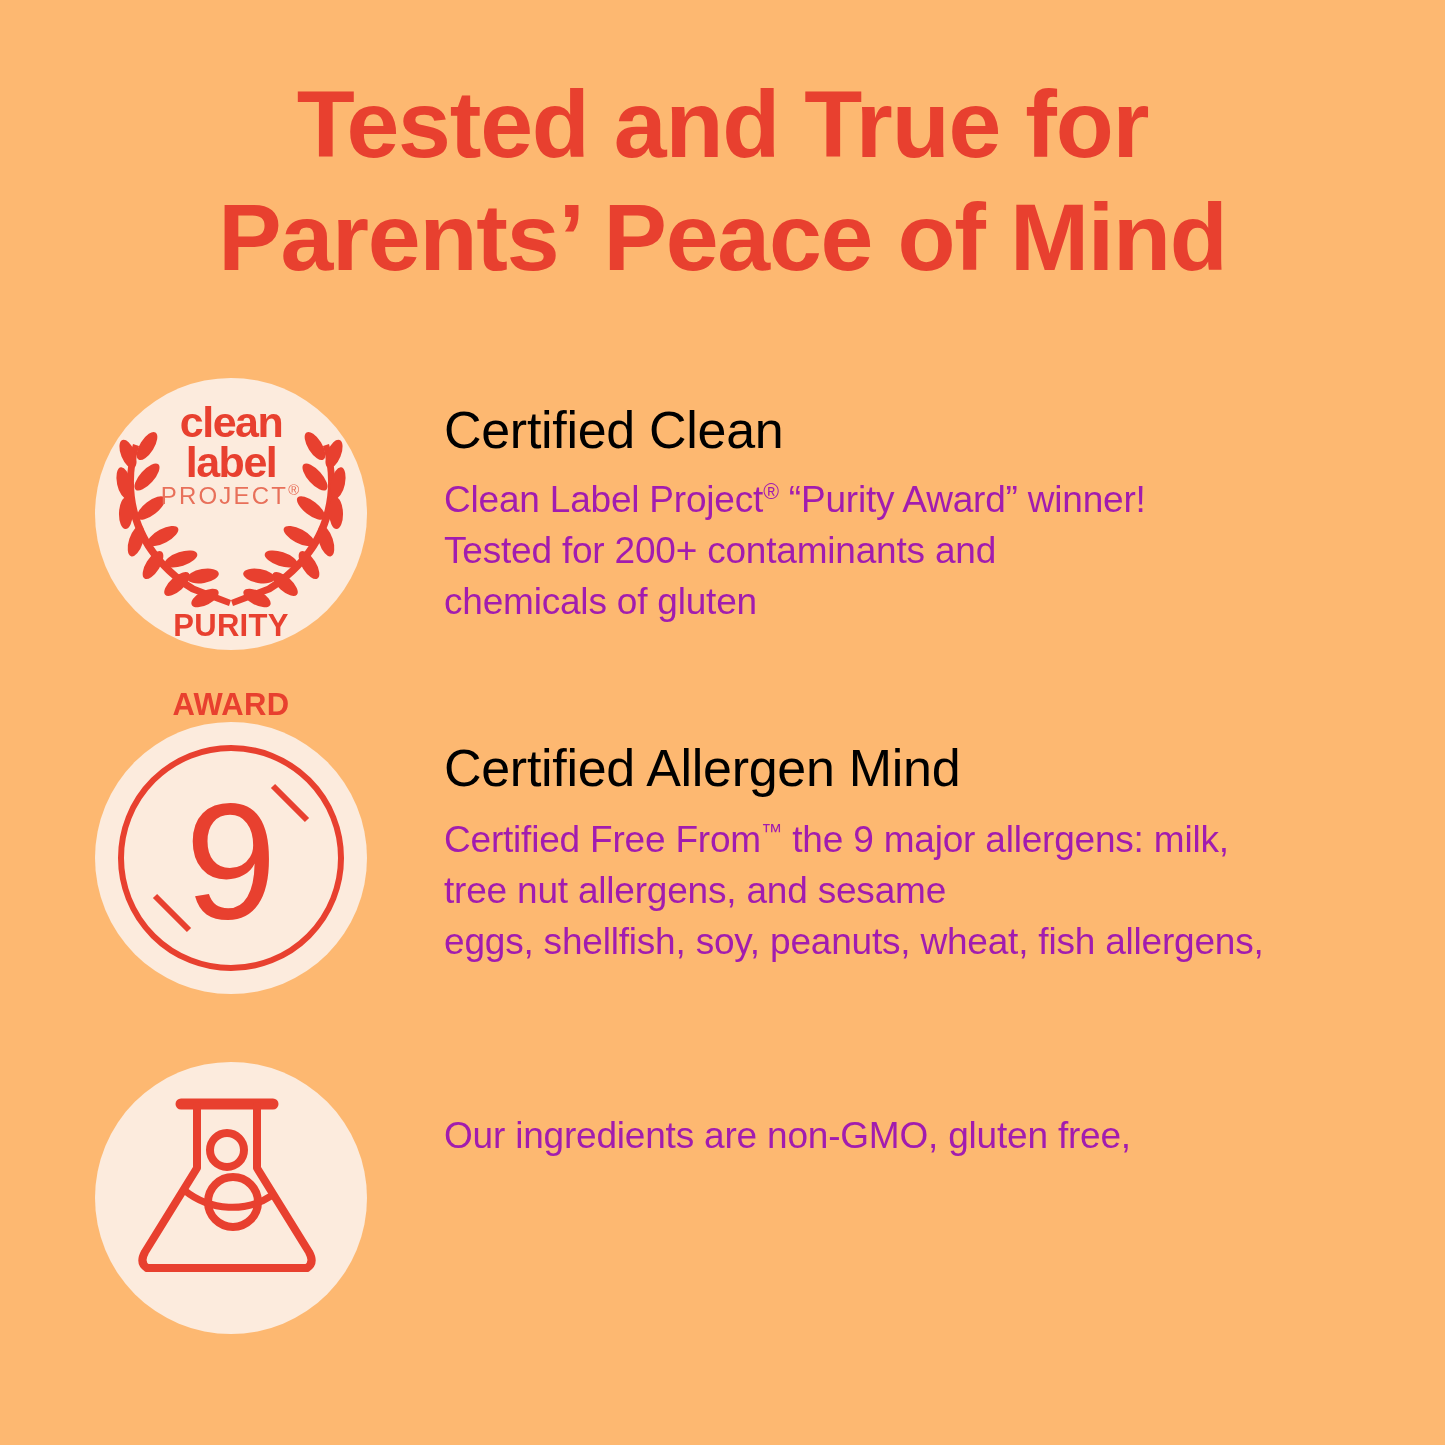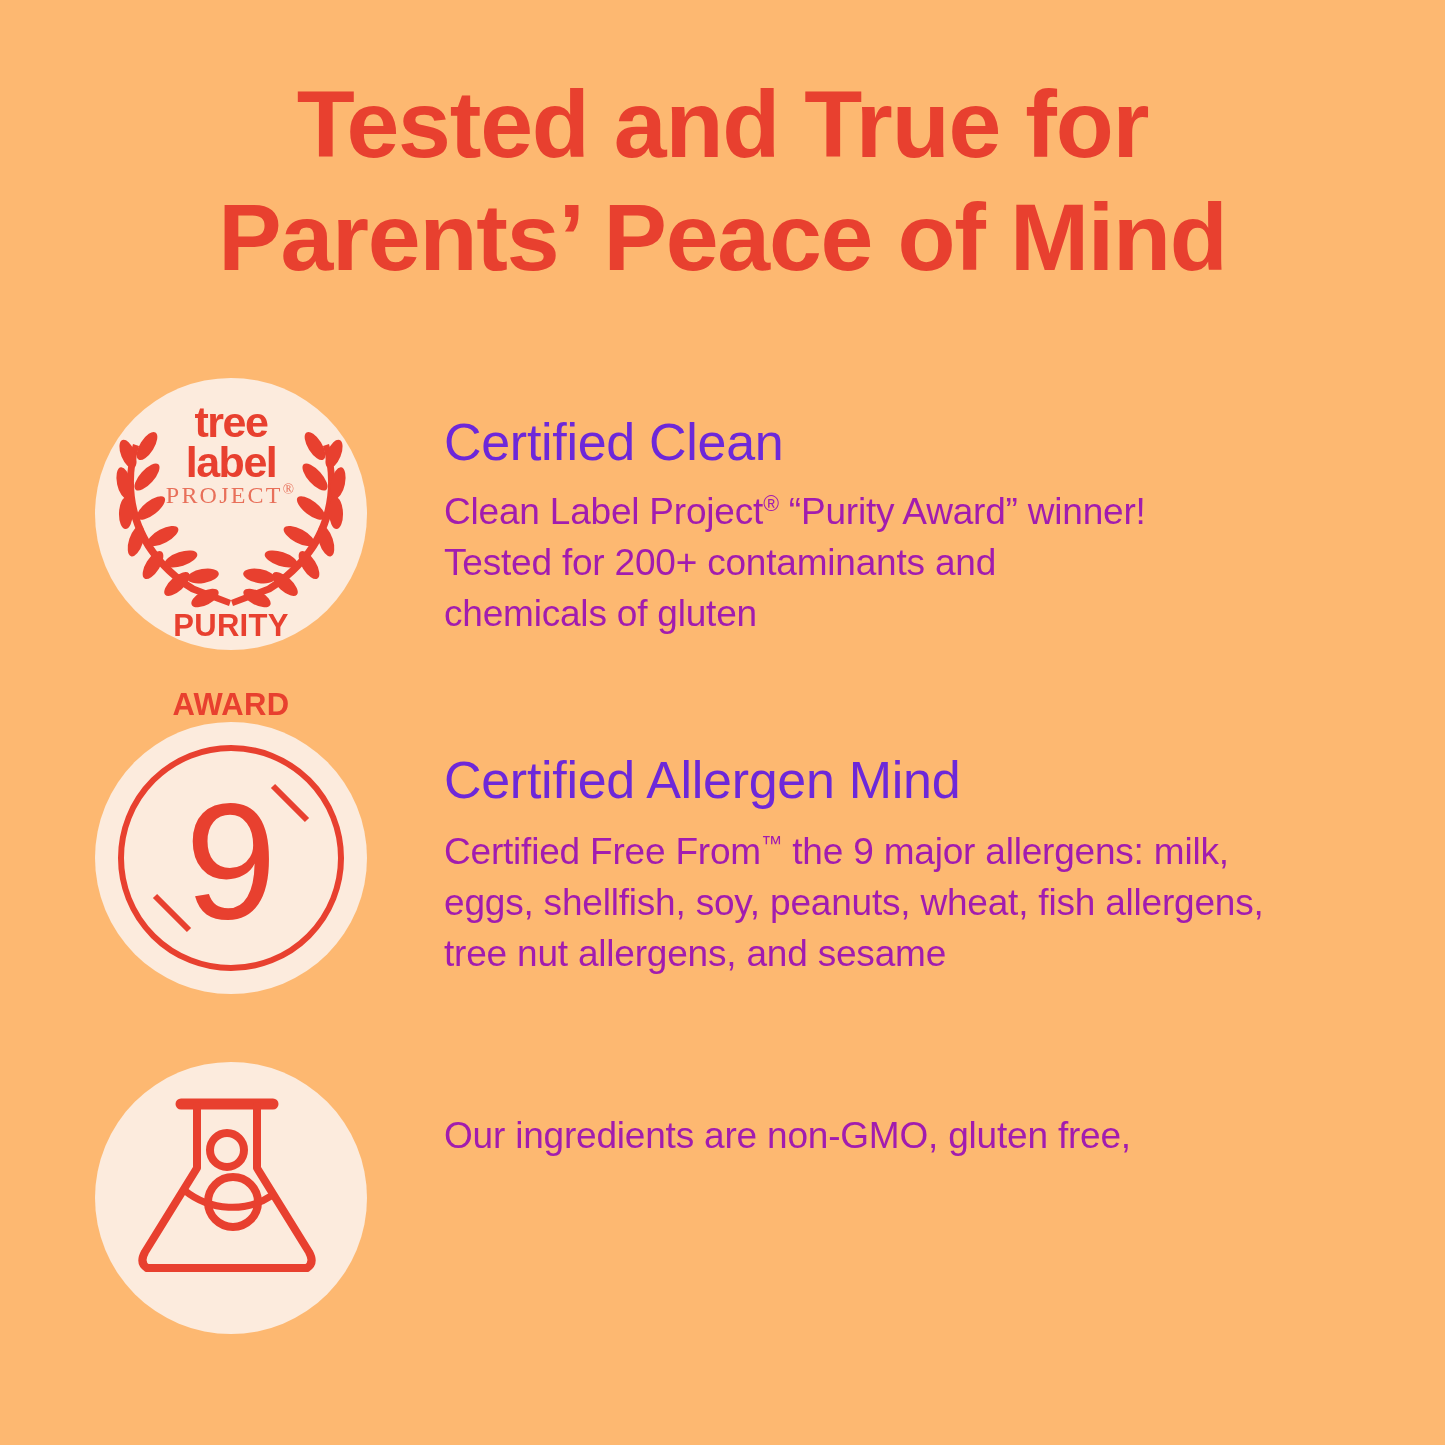--- a/index.html
+++ b/index.html
@@ -59,26 +59,26 @@
   }
   .icon-circle svg { display: block; width: 272px; height: 272px; }
 
   .feature-body {
     position: absolute;
     left: 444px;
     top: 0;
     width: 960px;
   }
   .feature-title {
-    color: #6d28d9;
+    color: #000000;
     font-size: 52px;
     font-weight: normal;
     line-height: 1.08;
     letter-spacing: -0.3px;
-    margin: 12px 0 16px 0;
+    margin: 0 0 16px 0;
   }
   .feature-2 .feature-title { margin-bottom: 18px; }
   .feature-3 .feature-title { margin-bottom: 16px; }
 
   .feature-desc {
     color: #a21caf;
     font-size: 37px;
     line-height: 51px;
     letter-spacing: -0.2px;
     margin: 0;
@@ -108,21 +108,21 @@
     line-height: 40px;
     letter-spacing: -1.5px;
   }
   .badge-project {
     position: absolute;
     left: 0;
     top: 104px;
     width: 272px;
     text-align: center;
     color: #E8705A;
-    font-family: Liberation Serif, serif;
+    font-family: Liberation Sans, sans-serif;
     font-size: 24px;
     letter-spacing: 2.2px;
   }
   .badge-project sup { font-size: 0.62em; vertical-align: super; line-height: 0; }
   .badge-award {
     position: absolute;
     left: 0;
     top: 186px;
     width: 272px;
     text-align: center;
@@ -189,21 +189,21 @@
             <ellipse cx="58" cy="187" rx="7" ry="16" transform="rotate(32 58 187)"></ellipse>
             <ellipse cx="86" cy="181" rx="7" ry="17" transform="rotate(72 86 181)"></ellipse>
             <ellipse cx="82" cy="206" rx="7" ry="16" transform="rotate(48 82 206)"></ellipse>
             <ellipse cx="108" cy="198" rx="7" ry="16" transform="rotate(80 108 198)"></ellipse>
             <ellipse cx="110" cy="220" rx="7" ry="15" transform="rotate(62 110 220)"></ellipse>
           </g>
         </g>
       </svg>
 
       <div class="badge-text-top">
-        <div>tree</div>
+        <div>clean</div>
         <div>label</div>
       </div>
 
       <div class="badge-project"><span>PROJECT</span><sup>®</sup></div>
 
       <div class="badge-award">
         <span>PURITY</span>
         <span>AWARD</span>
       </div>
     </div>
@@ -229,22 +229,22 @@
         <line x1="60" y1="174" x2="94" y2="208" stroke="#E8402F" stroke-width="6" stroke-linecap="butt"></line>
 
         <text x="136" y="196" text-anchor="middle" font-family="Liberation Sans, sans-serif" font-size="165" fill="#E8402F">9</text>
       </svg>
     </div>
 
     <div class="feature-body">
       <h2 class="feature-title">Certified Allergen Mind</h2>
       <p class="feature-desc">
         <span class="dline">Certified Free From<sup>™</sup> the 9 major allergens: milk,</span>
+        <span class="dline">tree nut allergens, and sesame</span>
         <span class="dline">eggs, shellfish, soy, peanuts, wheat, fish allergens,</span>
-        <span class="dline">tree nut allergens, and sesame</span>
       </p>
     </div>
   </div>
 
   <div class="feature feature-3">
 
     <div class="icon-circle">
       <svg viewBox="0 0 272 272">
         <g fill="none" stroke="#E8402F" stroke-width="8" stroke-linecap="round" stroke-linejoin="round">
 

